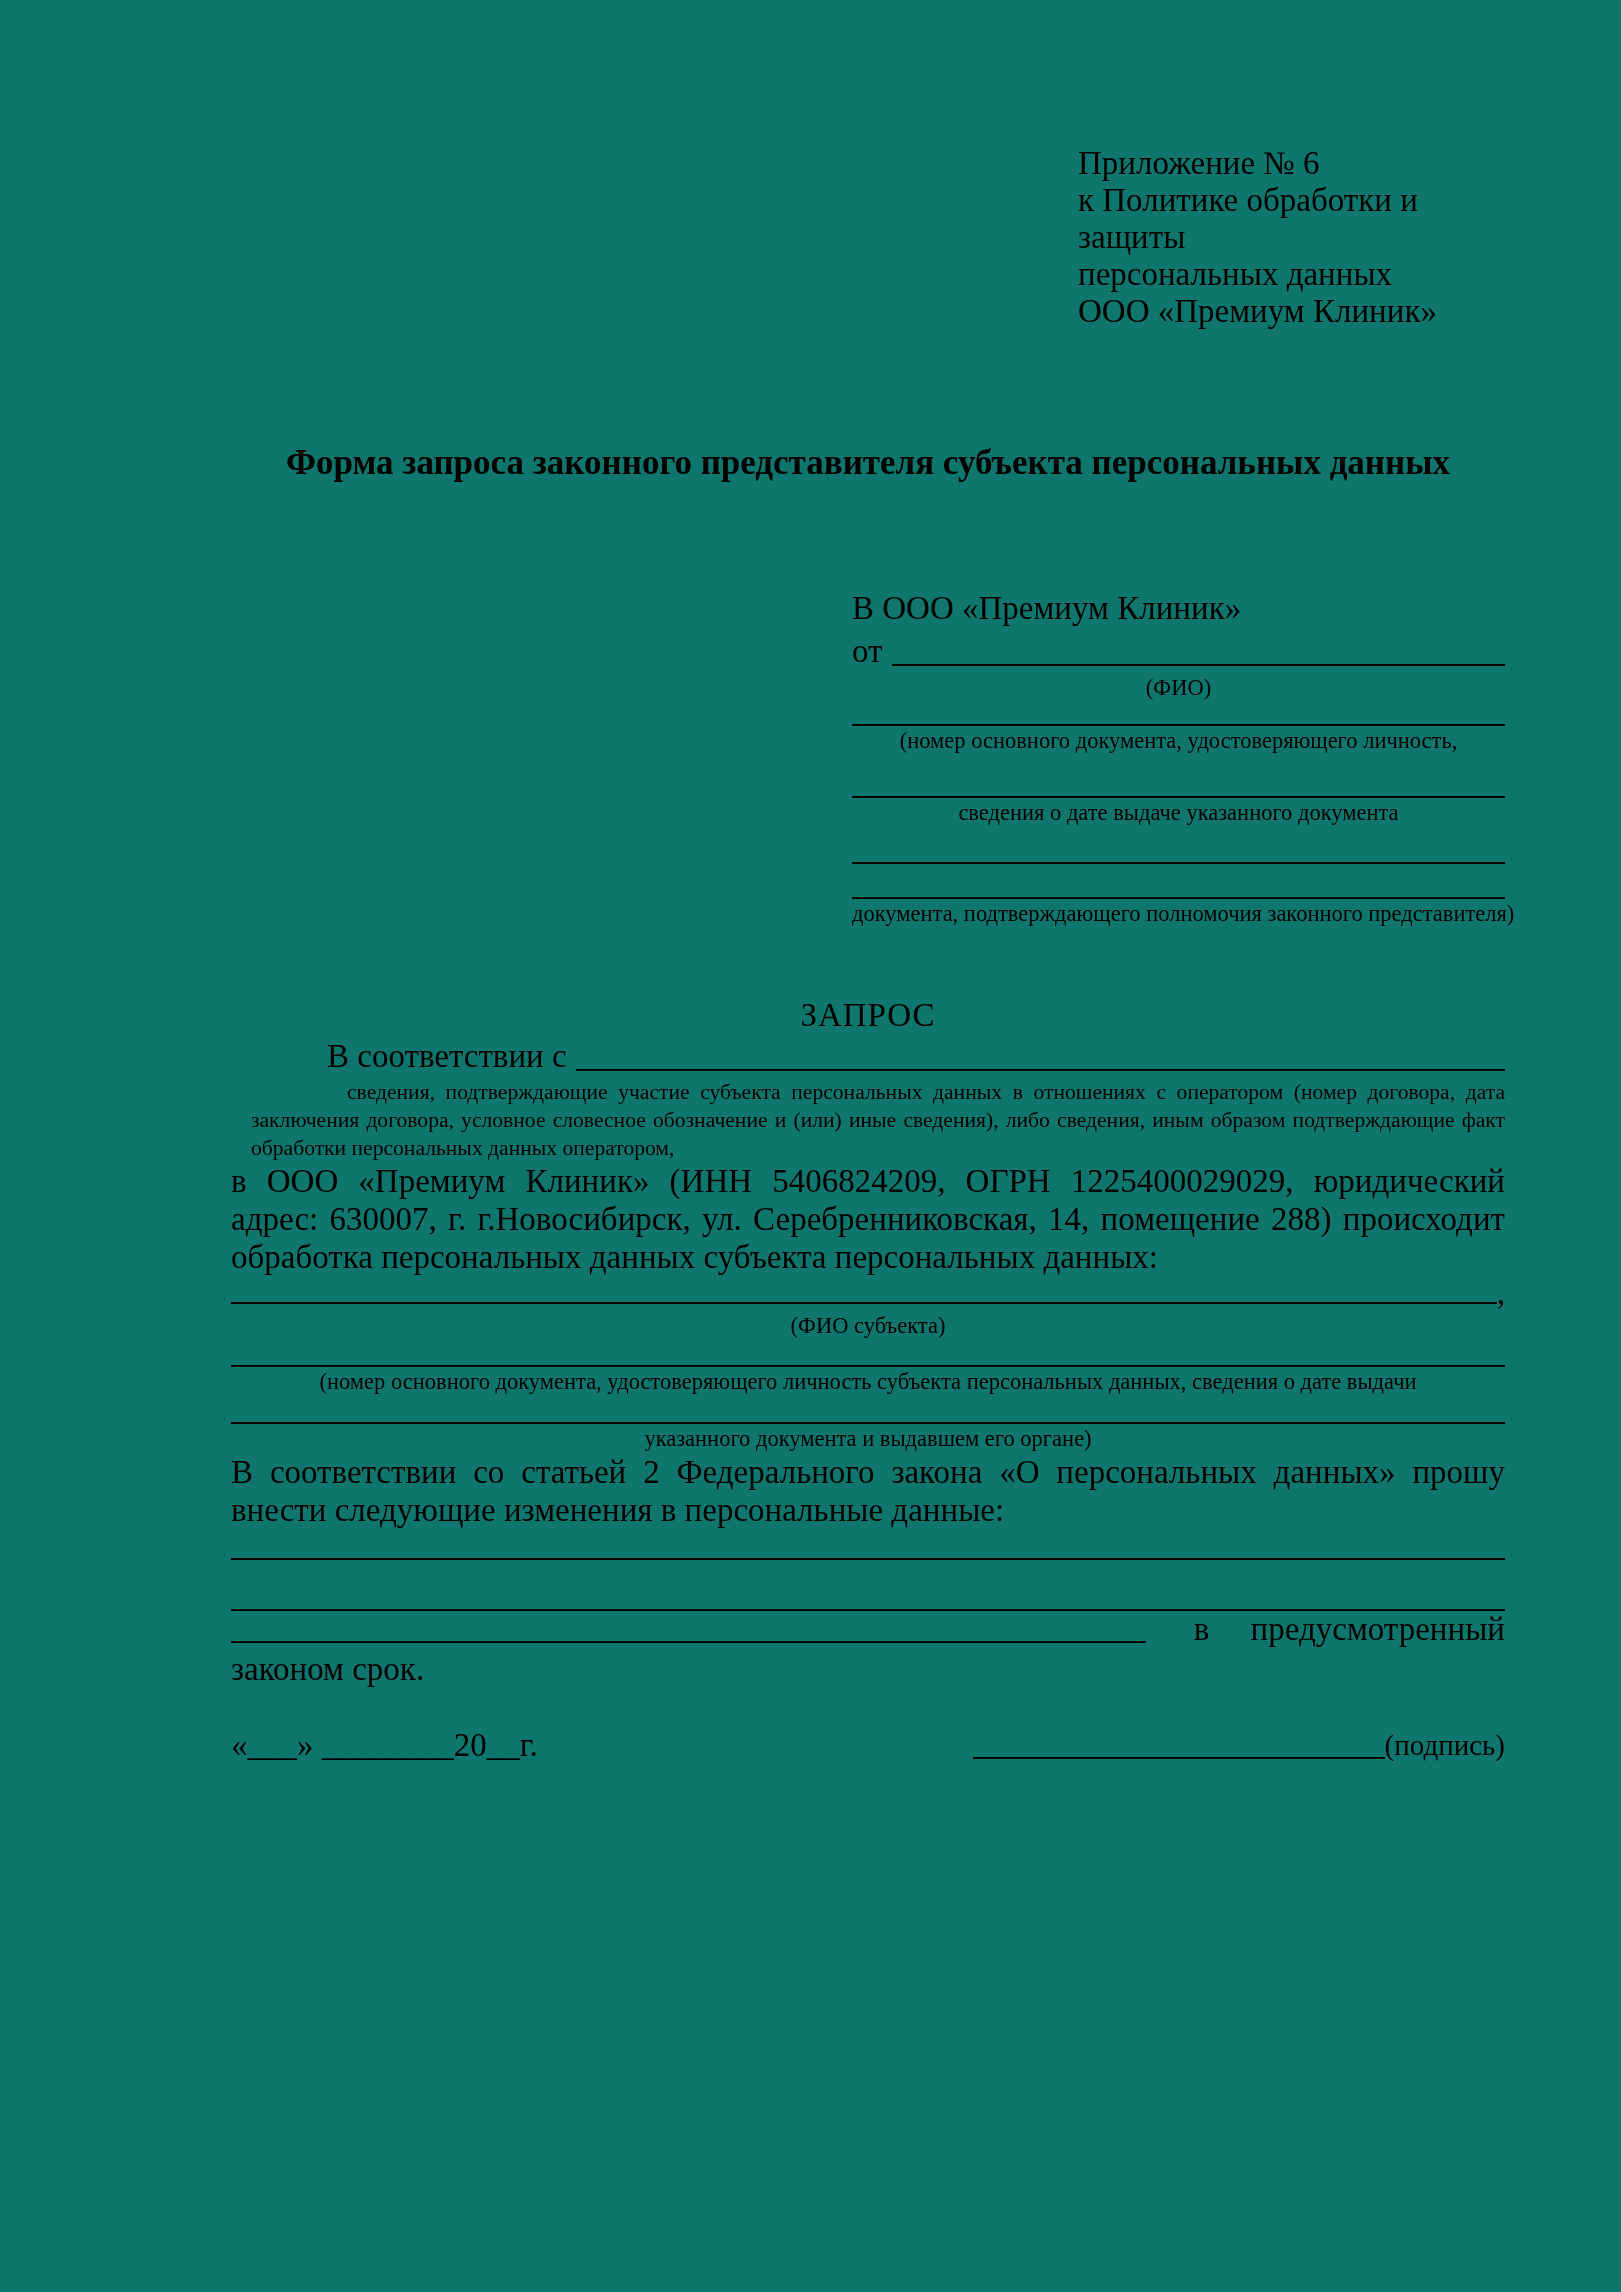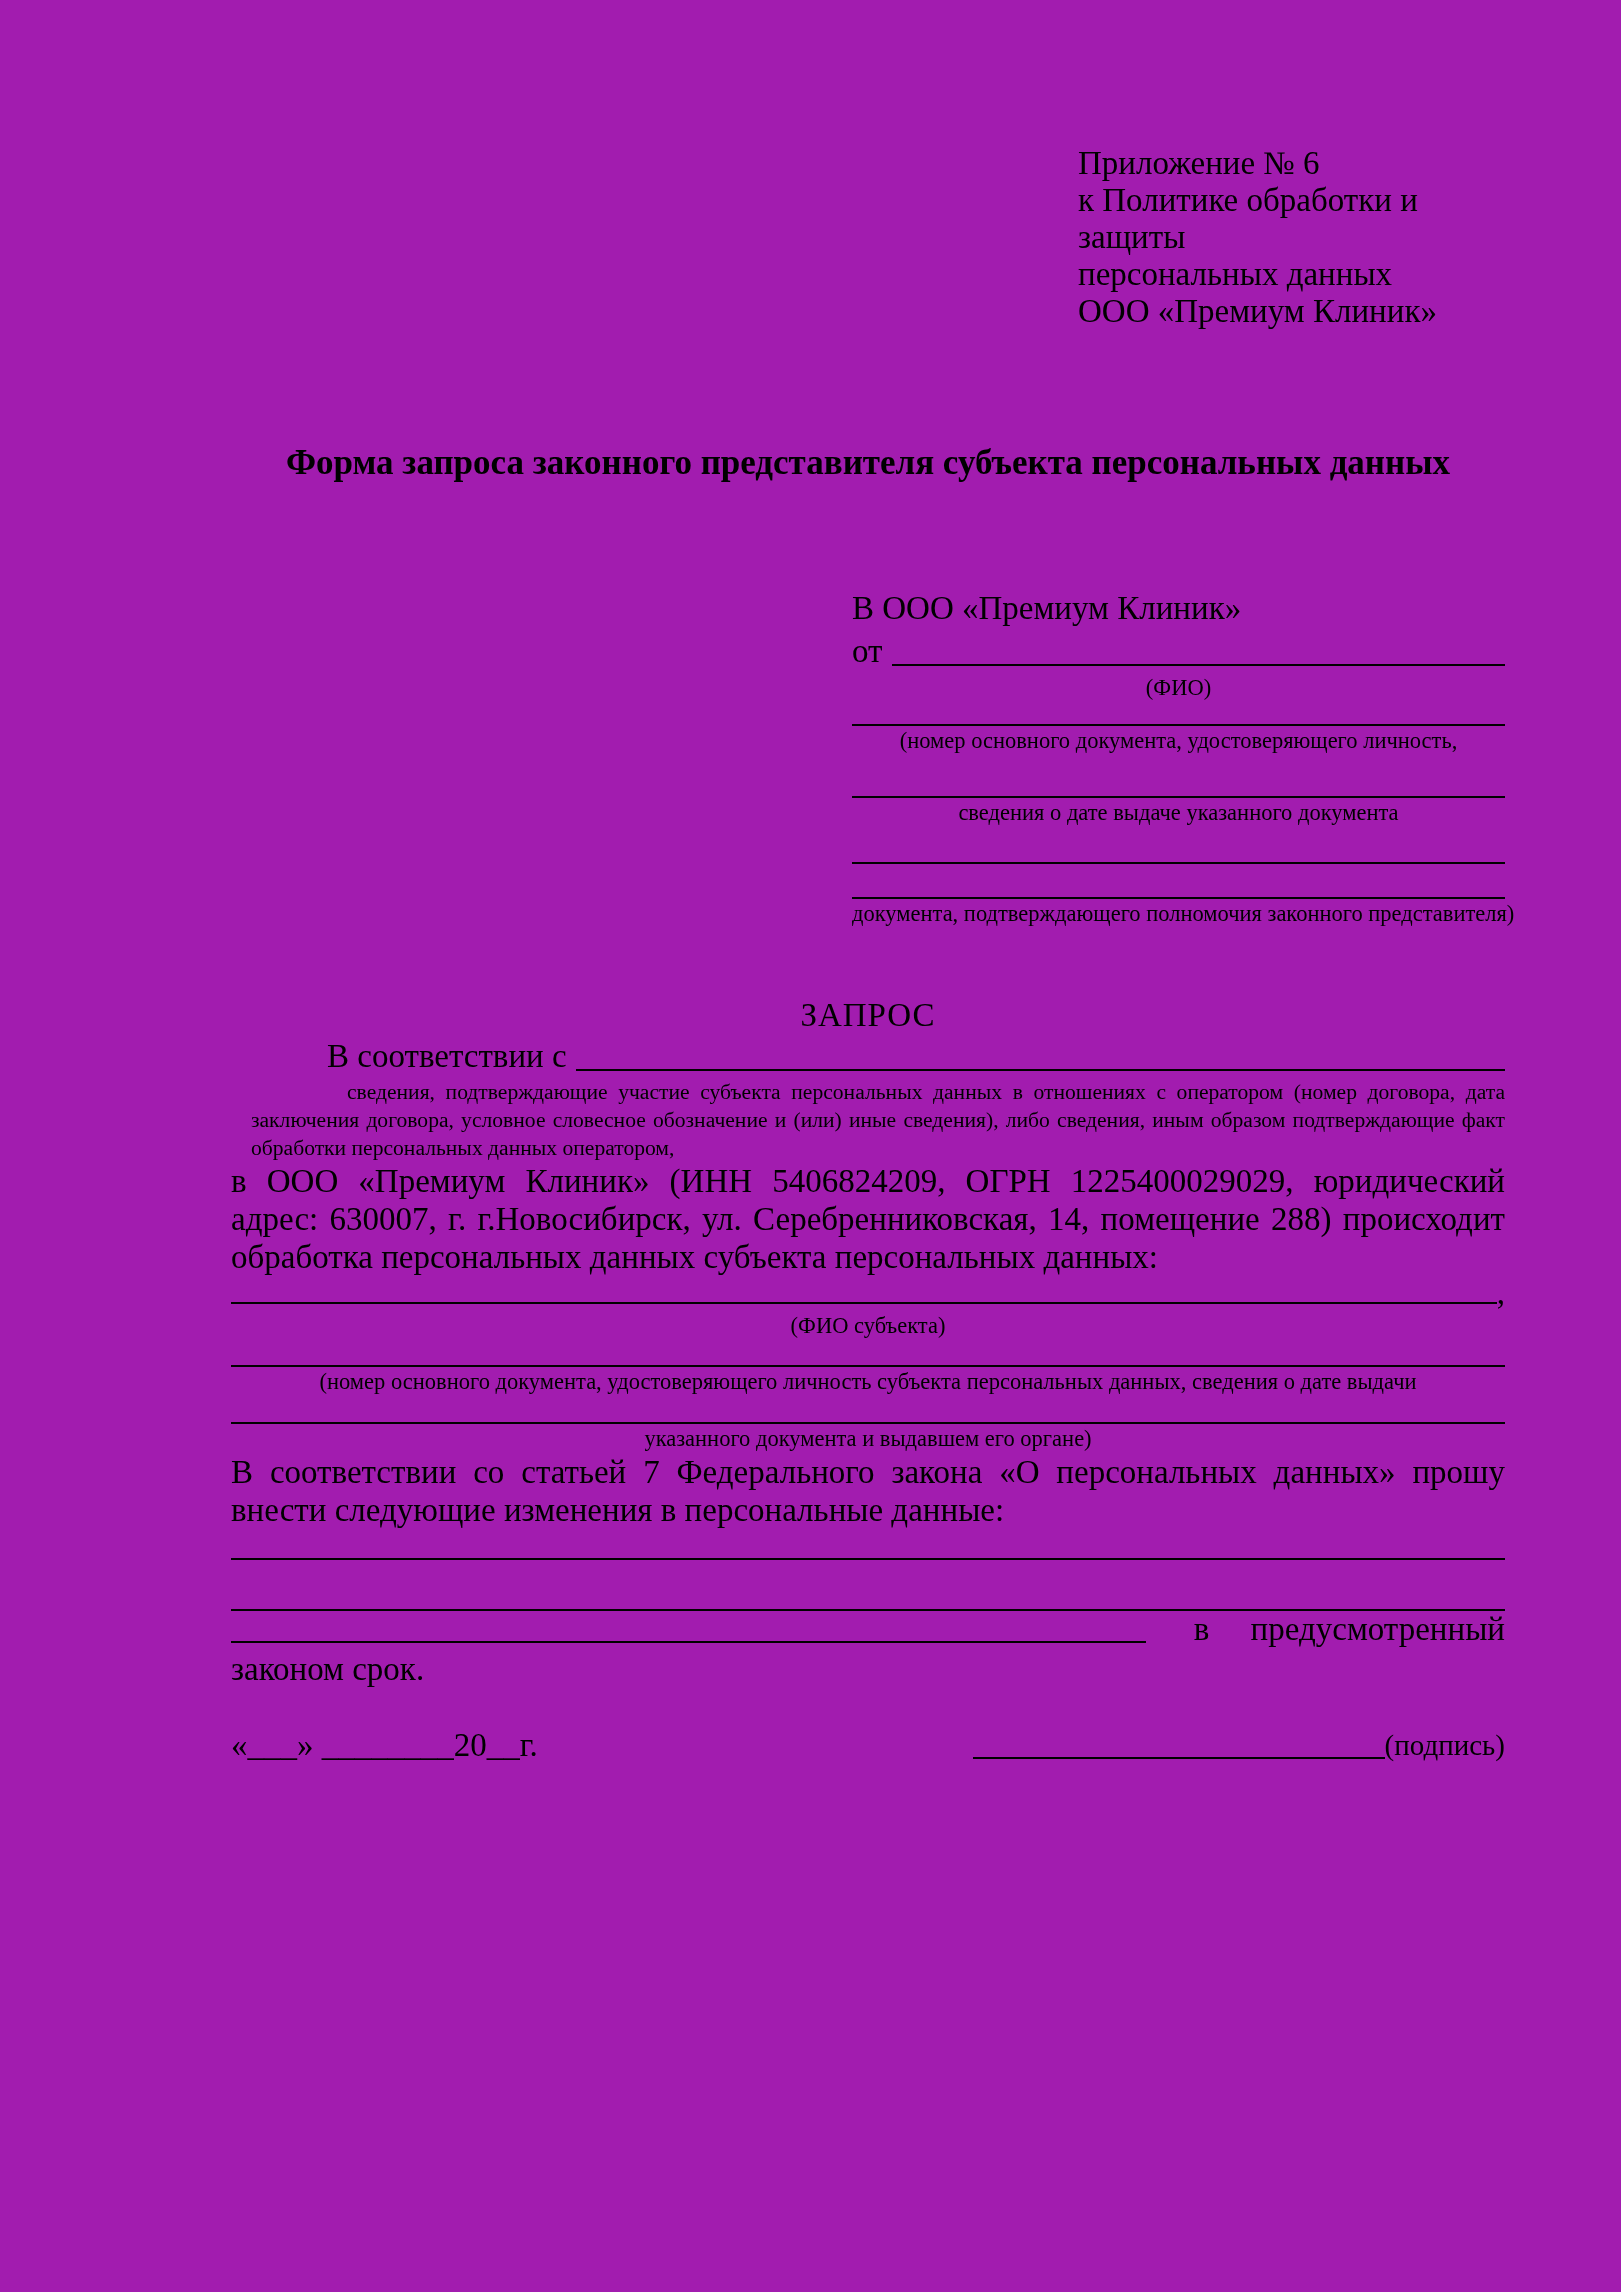--- a/index.html
+++ b/index.html
@@ -1,17 +1,17 @@
 <!DOCTYPE html>
 <html><head>
 <meta charset="utf-8">
 <style>
   html,body{margin:0;padding:0;background:#888;}
   .page{
-    width:1621px;height:2293px;background:#a21caf;position:relative;
+    width:1621px;height:2293px;background:#0f766e;position:relative;
     font-family:"Liberation Serif","DejaVu Serif",serif;color:#000;
     margin:0 auto;overflow:hidden;
   }
   .content{position:absolute;left:231px;top:145px;width:1274px;}
 
   
   .appendix{margin-left:847px;font-size:33px;line-height:37px;}
 
   
   .title{margin-top:110px;font-weight:bold;font-size:35px;line-height:45px;text-align:center;}
@@ -101,21 +101,21 @@
       <span class="comma">,</span>
     </div>
     <div class="caption">(ФИО субъекта)</div>
 
     <div class="wline h26"></div>
     <div class="caption">(номер основного документа, удостоверяющего личность субъекта персональных данных, сведения о дате выдачи</div>
 
     <div class="wline h26"></div>
     <div class="caption">указанного документа и выдавшем его органе)</div>
 
-    <div class="para">В соответствии со статьей 7 Федерального закона «О персональных данных» прошу внести следующие изменения в персональные данные:</div>
+    <div class="para">В соответствии со статьей 2 Федерального закона «О персональных данных» прошу внести следующие изменения в персональные данные:</div>
 
     <div class="wline h30"></div>
     <div class="wline h50"></div>
 
     <div class="flex-row reply2">
       <span class="addr-line"></span>
       <span class="reply-tail">в предусмотренный</span>
     </div>
     <div class="reply3">законом срок.</div>
 

